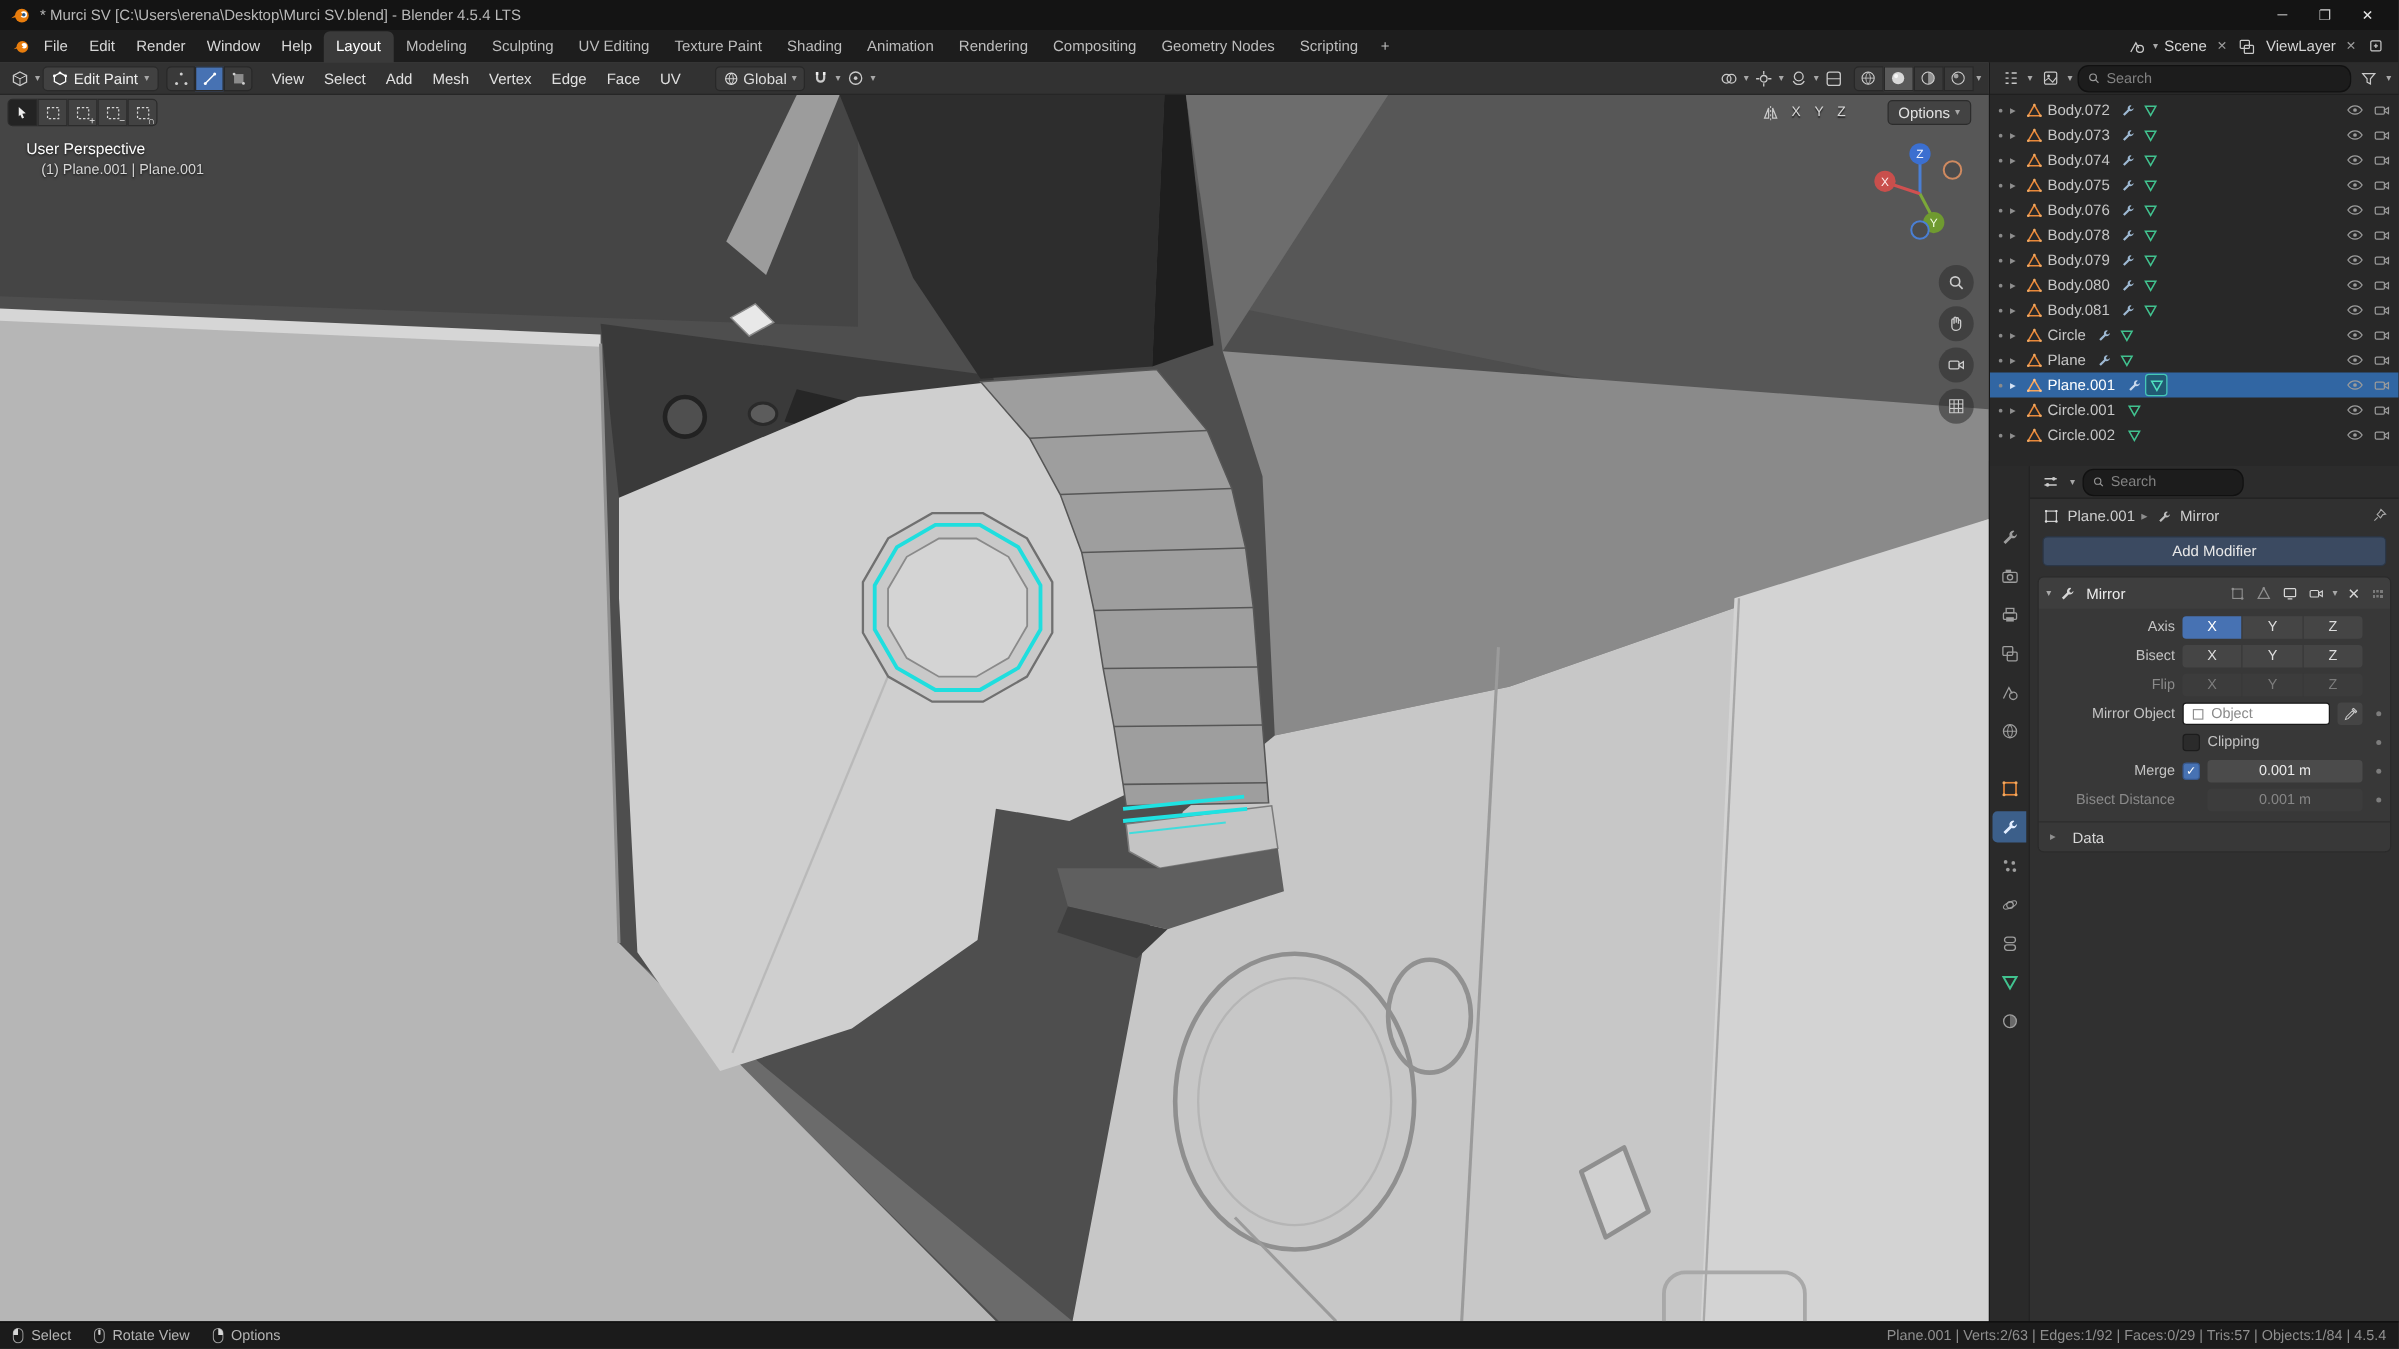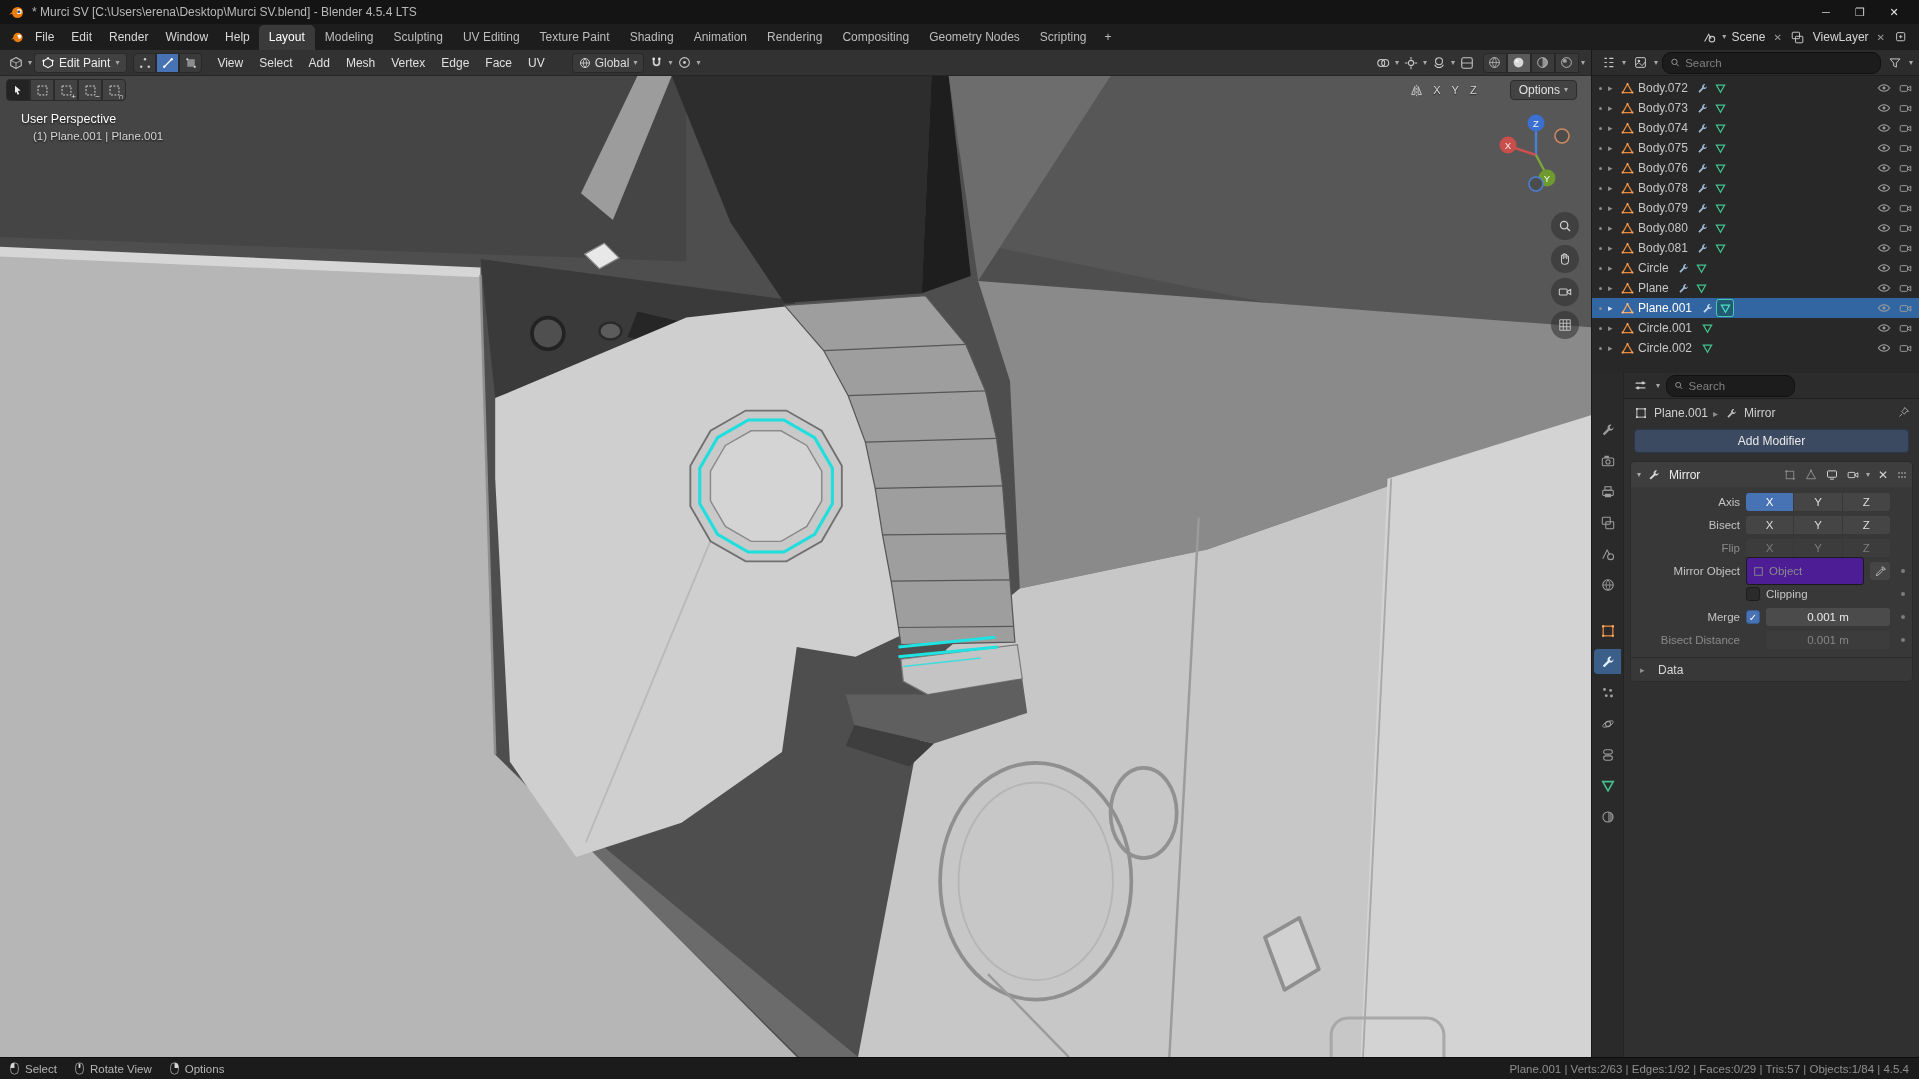--- a/index.html
+++ b/index.html
@@ -108,21 +108,21 @@
   .mp-rows{padding:5px 7px 7px;display:flex;flex-direction:column;gap:3px;}
   .mrow{display:flex;align-items:center;height:20px;gap:6px;}
   .mlabel{width:102px;text-align:right;color:#c4c4c4;flex:none;font-size:11.5px;white-space:nowrap;}
   .mlabel.dim{color:#8a8a8a;}
   .segs{flex:1;display:flex;gap:1px;}
   .seg{flex:1;height:18px;background:#454545;display:grid;place-items:center;color:#dddddd;font-size:11.5px;}
   .seg:first-child{border-radius:3px 0 0 3px;}
   .seg:last-child{border-radius:0 3px 3px 0;}
   .seg.active{background:#4772b3;color:#ffffff;}
   .seg.disabled{background:#3c3c3c;color:#7c7c7c;}
-  .objfield{flex:1;height:28px;background:#4c1d95;border:1px solid #1a1a1a;border-radius:3px;display:flex;align-items:center;gap:5px;padding:0 6px;color:#8a8a8a;font-size:11.5px;}
+  .objfield{flex:1;height:18px;background:#ffffff;border:1px solid #1a1a1a;border-radius:3px;display:flex;align-items:center;gap:5px;padding:0 6px;color:#8a8a8a;font-size:11.5px;}
   .dropperbtn{width:20px;height:18px;background:#454545;border-radius:3px;display:grid;place-items:center;color:#cccccc;flex:none;}
   .valfield{flex:1;height:18px;background:#4b4b4b;border-radius:3px;display:grid;place-items:center;color:#eaeaea;font-size:11.5px;}
   .valfield.disabled{background:#3c3c3c;color:#868686;}
   .chk{width:14px;height:14px;border-radius:3px;background:#2b2b2b;border:1px solid #1c1c1c;display:grid;place-items:center;flex:none;color:#fff;font-size:10px;}
   .chk.checked{background:#4772b3;border-color:#38598e;}
   .chkspace{width:14px;flex:none;}
   .chklabel{color:#c4c4c4;font-size:11.5px;}
   .decdot{width:4px;height:4px;border-radius:50%;background:#7d7d7d;flex:none;margin-left:5px;}
   .decdot.off{visibility:hidden;}
   .data-subpanel{height:24px;display:flex;align-items:center;gap:7px;padding:0 9px;background:#383838;border-top:1px solid #2c2c2c;color:#d8d8d8;}

